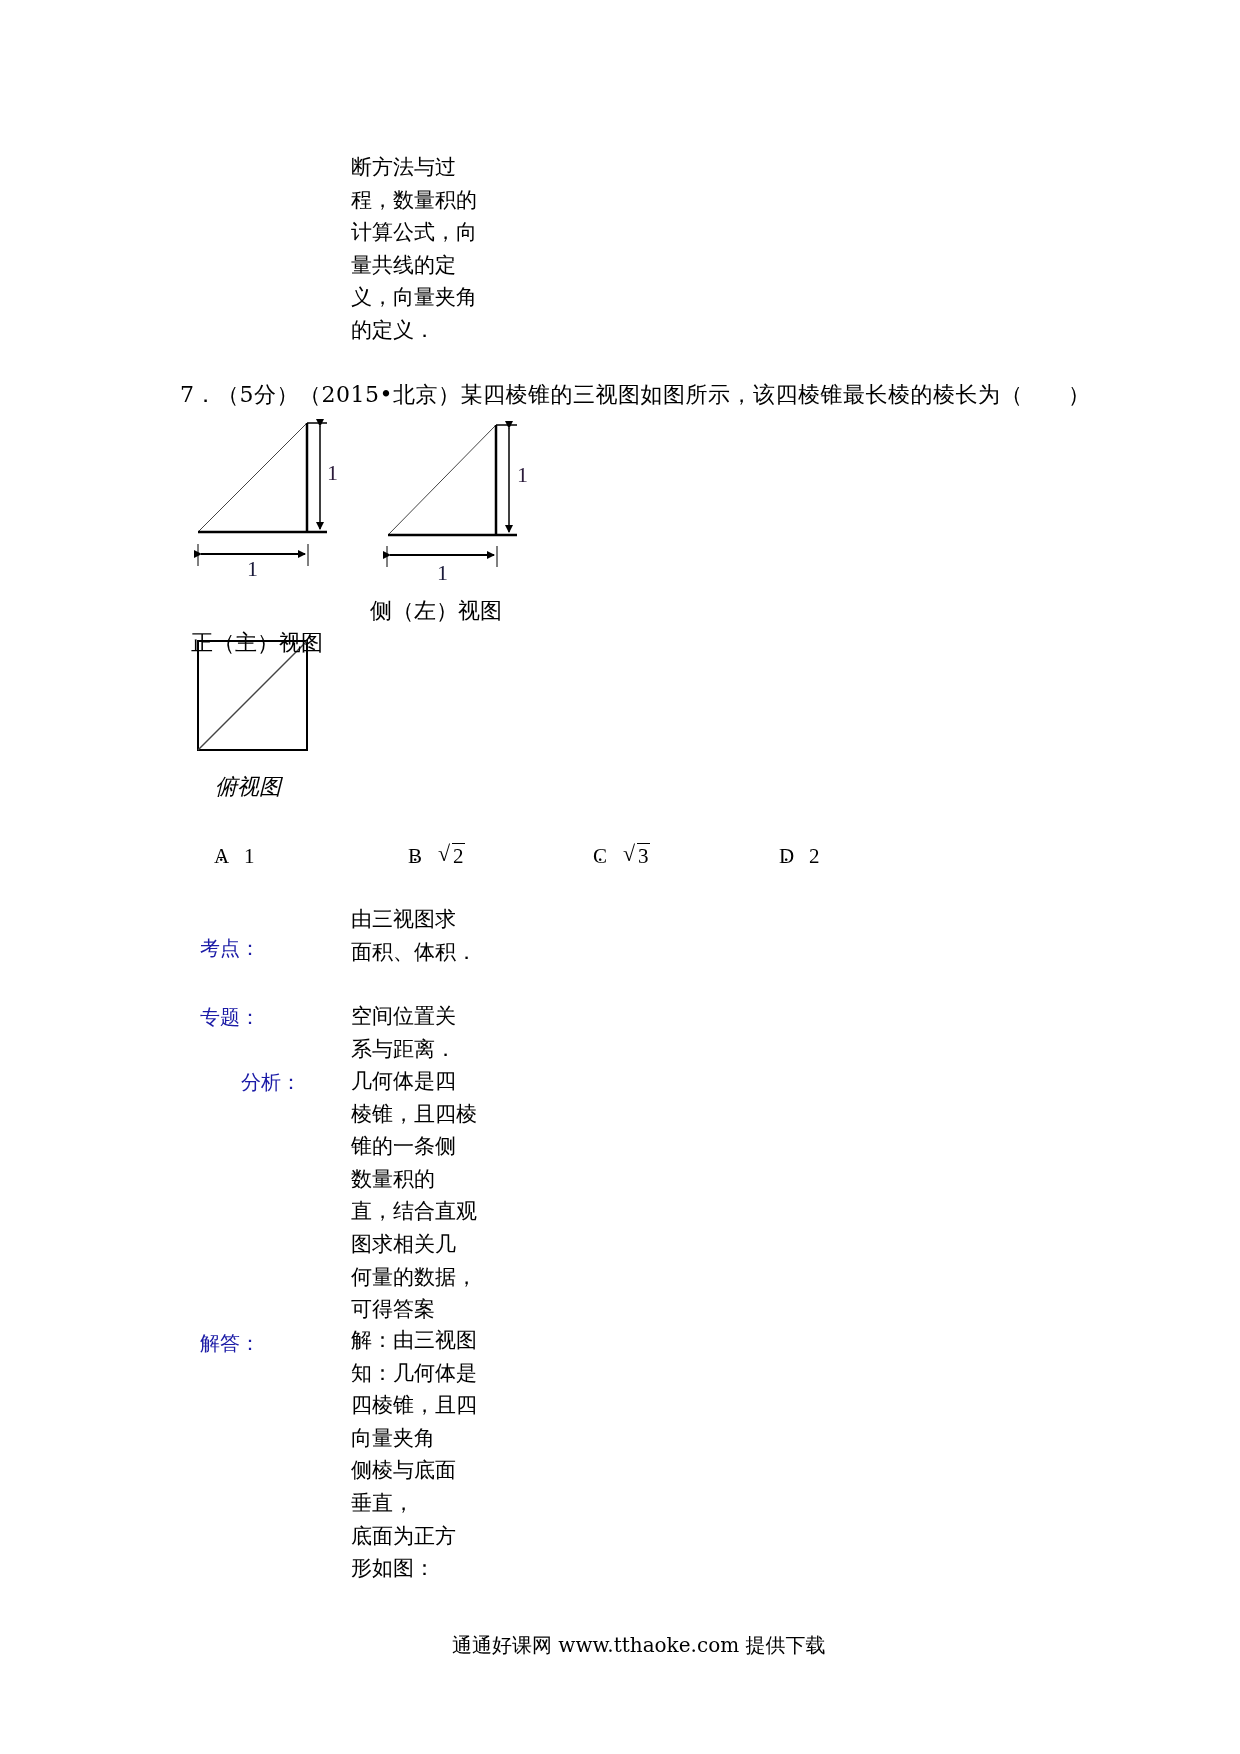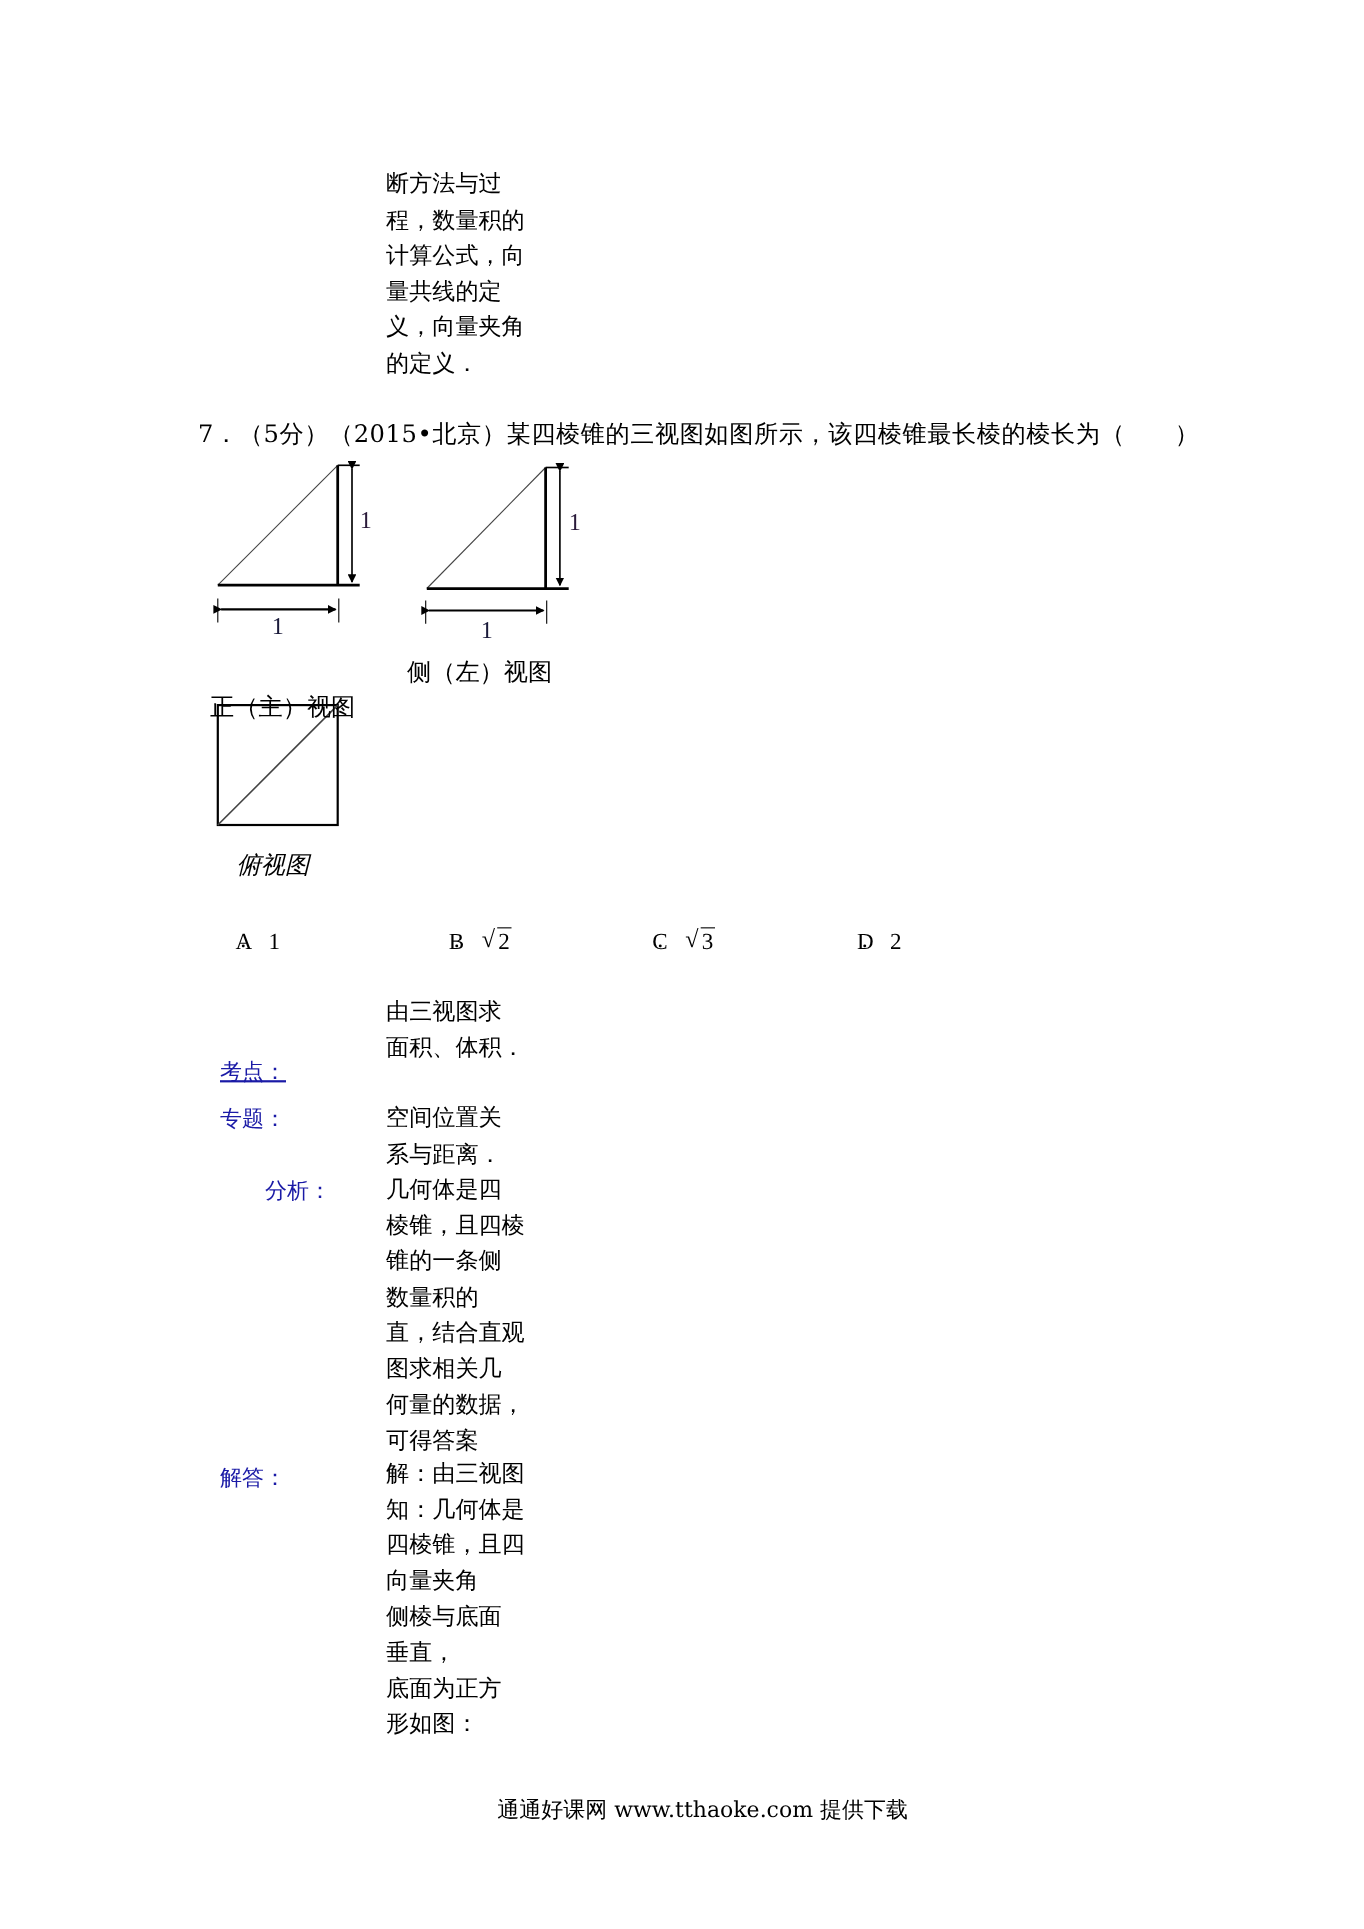--- a/index.html
+++ b/index.html
@@ -88,21 +88,21 @@
   <span class="letter">C</span><span class="sqrt"><span class="rad">√</span><span class="arg">3</span></span>
 </div>
 <div class="opt" style="left:779px;">
   <span class="letter">D</span><span>2</span>
 </div>
 <div class="dot" style="left:218px;">.</div>
 <div class="dot" style="left:412px;">.</div>
 <div class="dot" style="left:597px;">.</div>
 <div class="dot" style="left:783px;">.</div>
 
-<div class="label" style="top:961px;text-decoration:underline;">考点：</div>
+<div class="label" style="top:935px;">考点：</div>
 <div class="col-text" style="top:903px;">
   <div>由三视图求</div>
   <div>面积、体积．</div>
 </div>
 
 <div class="label" style="top:1004px;">专题：</div>
 <div class="col-text" style="top:1000px;">
   <div>空间位置关</div>
   <div>系与距离．</div>
 </div>

